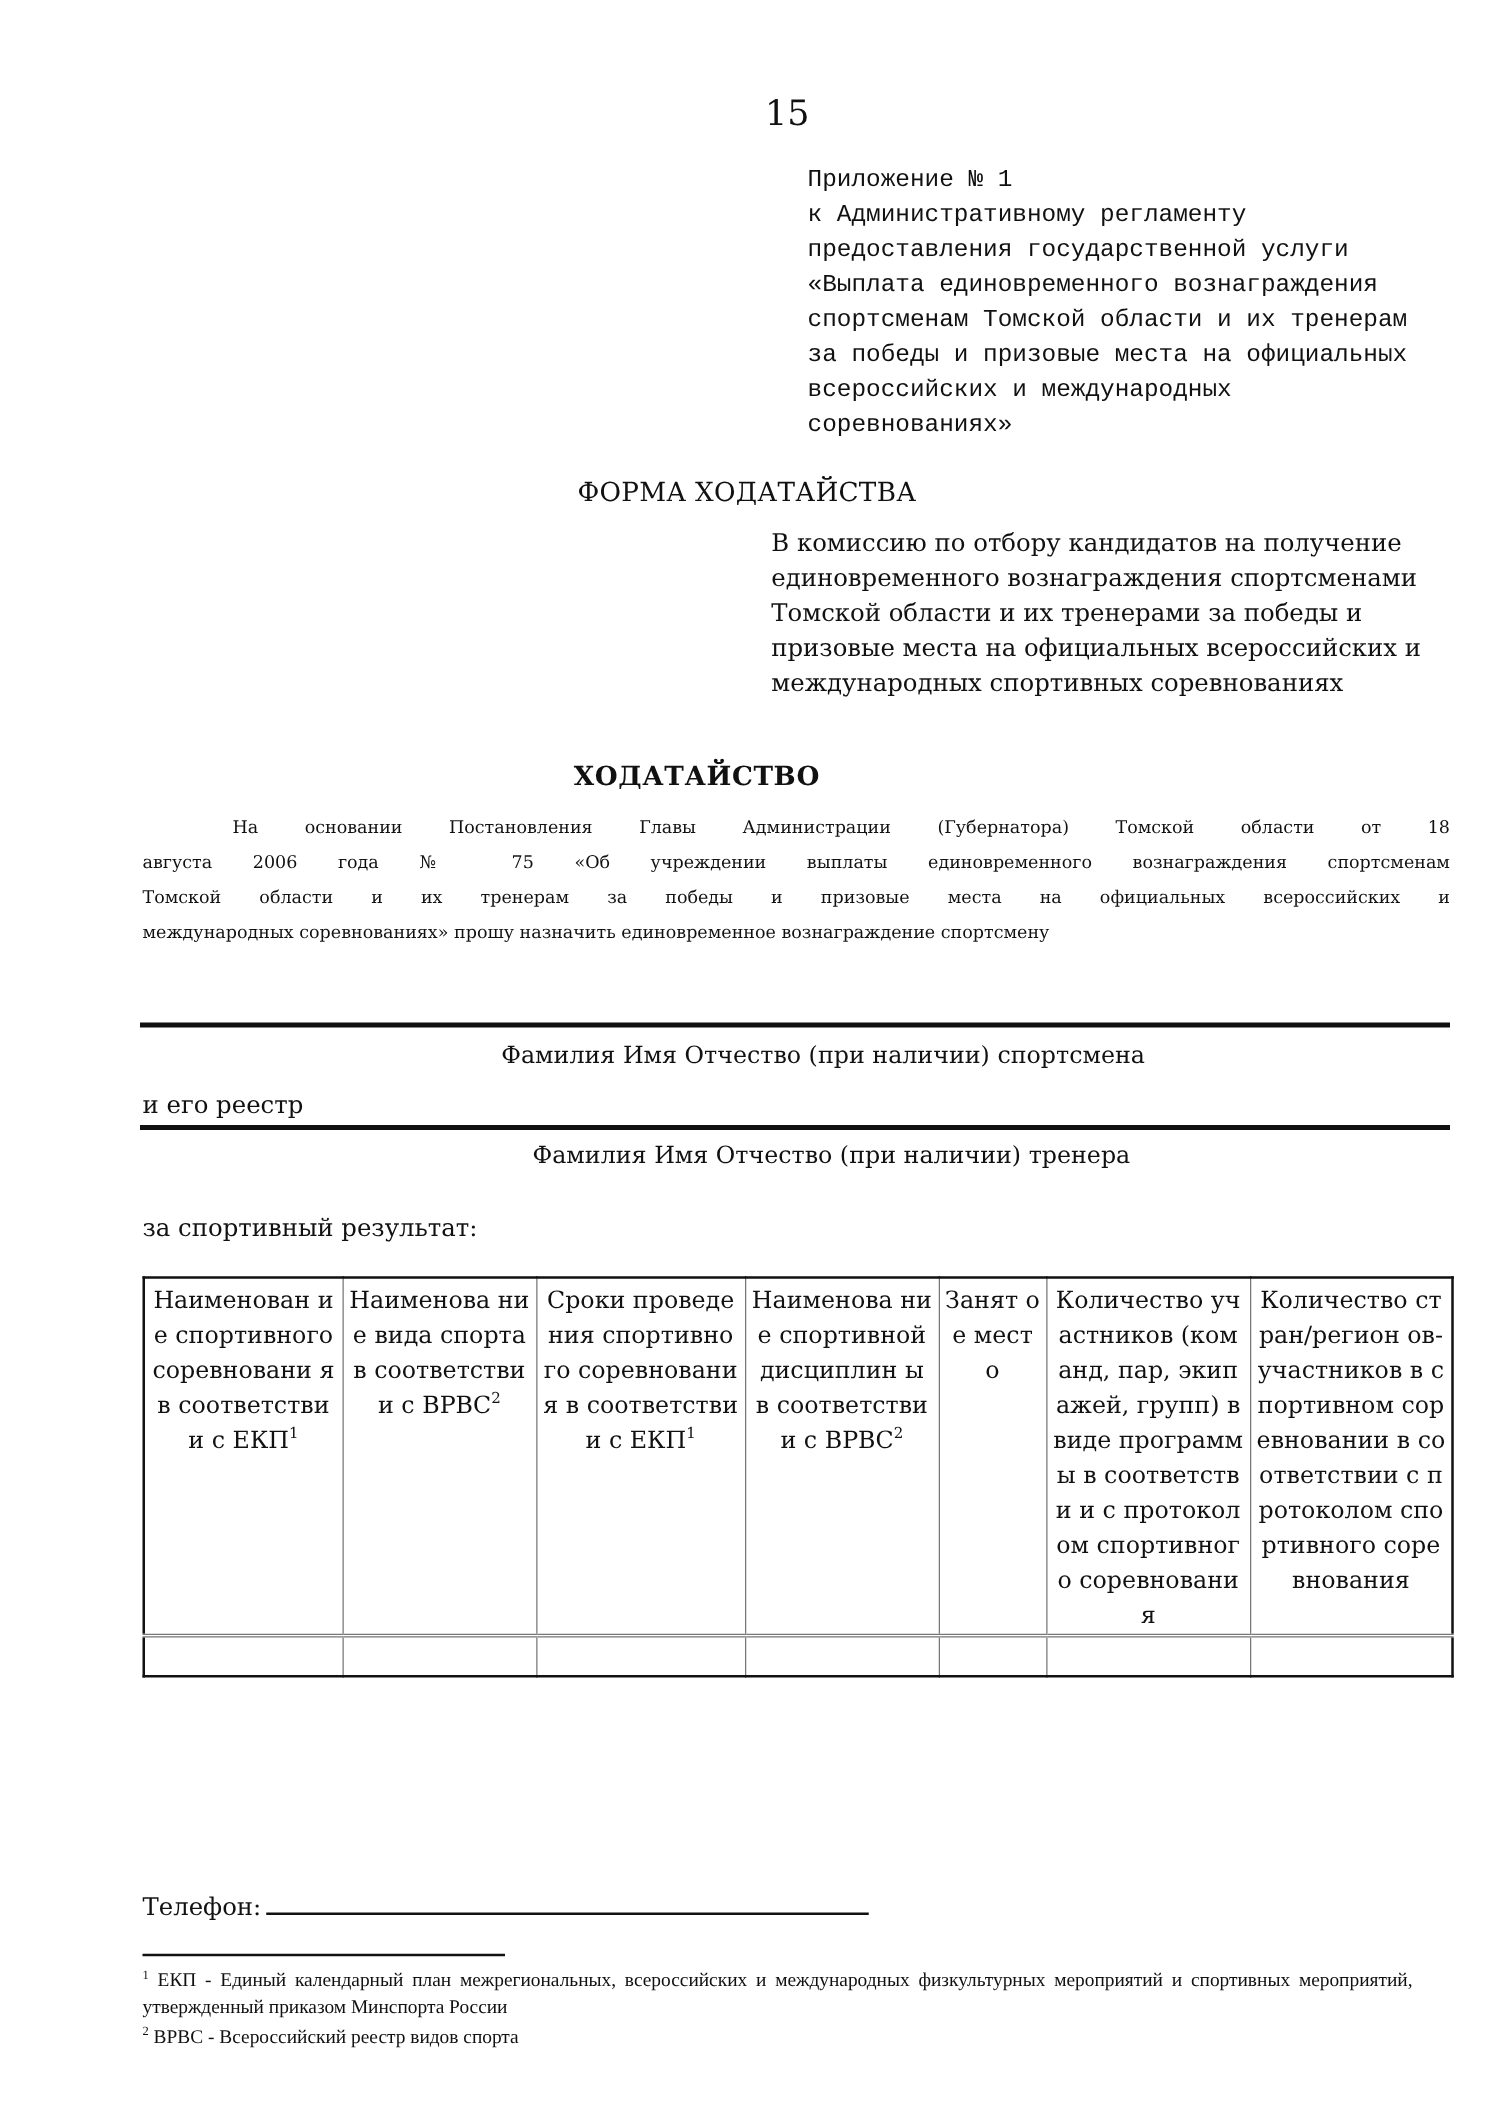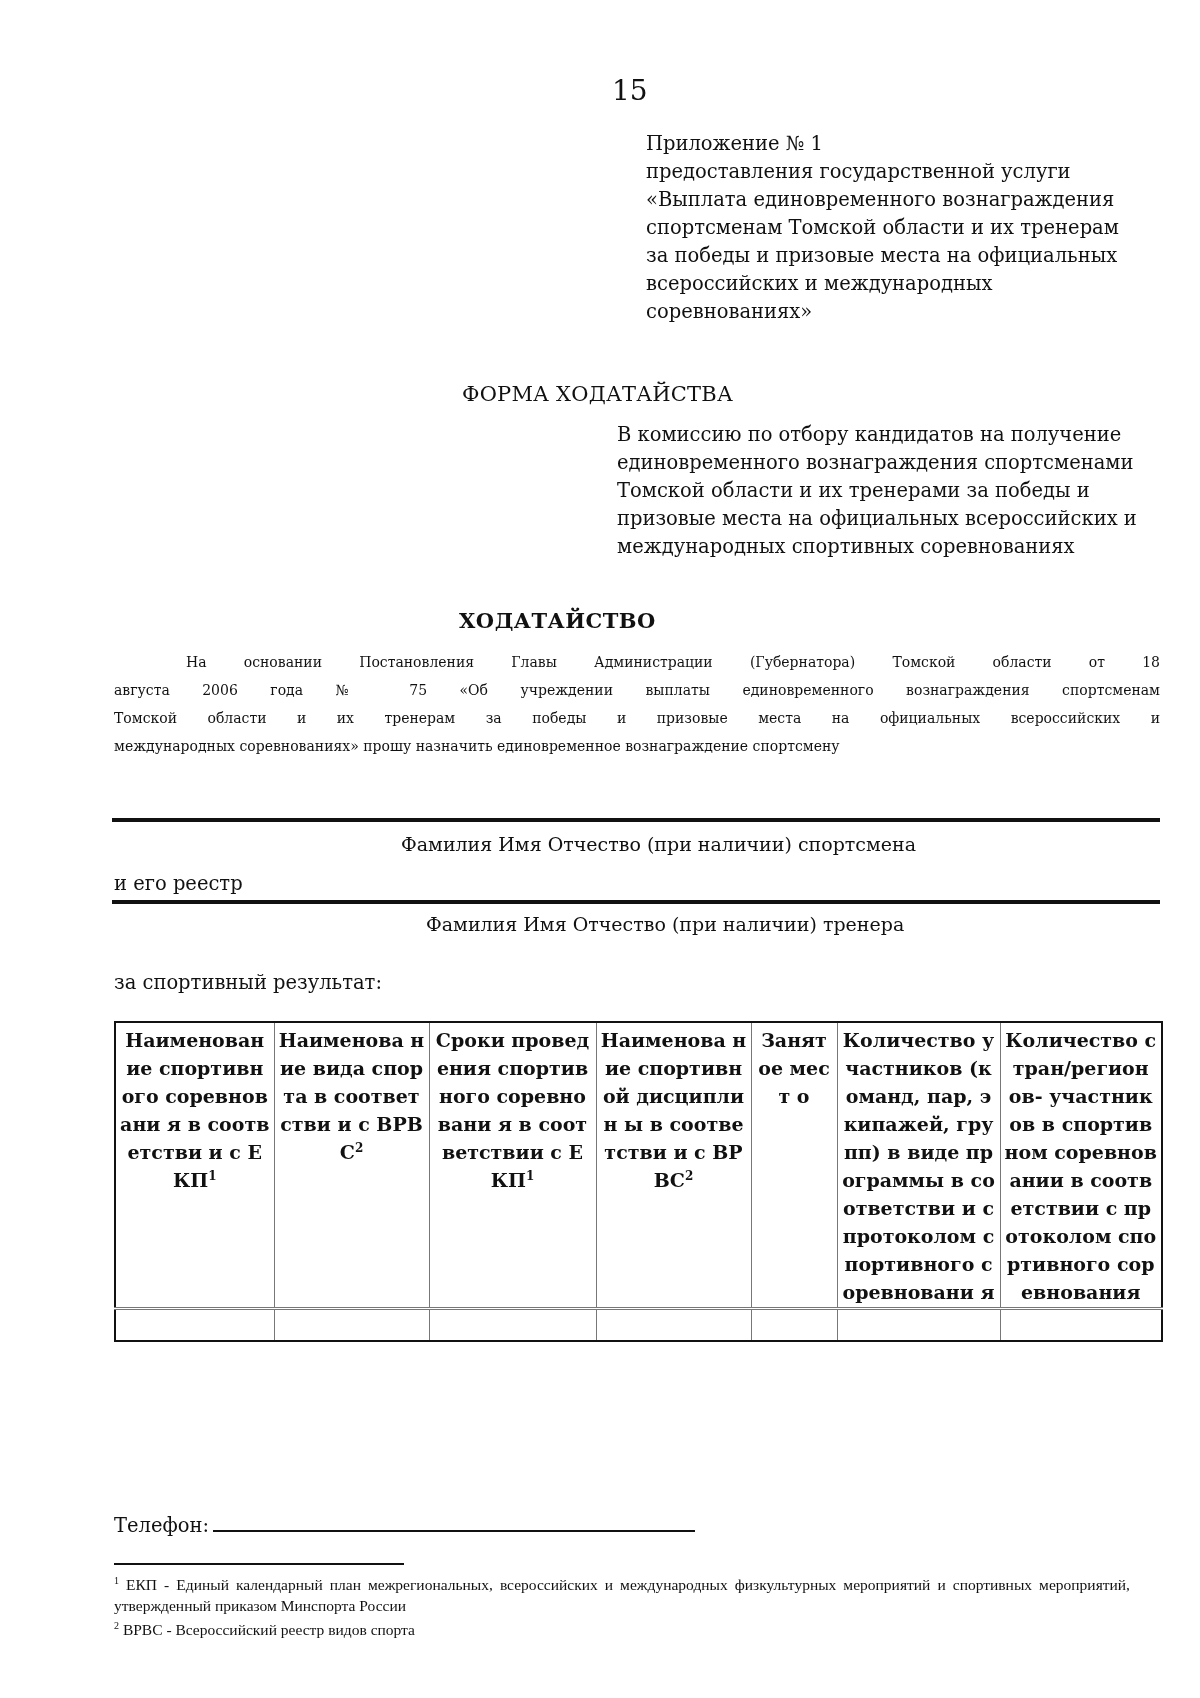--- a/index.html
+++ b/index.html
@@ -4,57 +4,58 @@
 <style>
   html, body { margin: 0; padding: 0; background: #ffffff; }
   body {
     width: 1200px; height: 1698px; position: relative; overflow: hidden;
     font-family: "DejaVu Serif", "Liberation Serif", serif;
     color: #111111;
   }
   .abs { position: absolute; }
   .page-number { left: 612px; top: 74px; font-size: 28px; }
   .appendix { left: 646px; top: 130px; font-size: 19.5px; line-height: 28px; }
-  .appendix div { white-space: nowrap; }
+  .appendix div { white-space: nowrap; font-family: Liberation Mono, monospace; }
   .form-title { left: 462px; top: 382px; font-size: 21px; letter-spacing: 0.2px; }
   .addressee { left: 617px; top: 421px; font-size: 19.5px; line-height: 28px; }
   .addressee div { white-space: nowrap; }
   .doc-title { left: 0; width: 1280px; top: 608px; text-align: center; font-size: 21px; font-weight: bold; letter-spacing: 0.5px; }
   .body-text { left: 114px; top: 648px; width: 1046px; font-size: 14px; line-height: 28px; text-align: justify; }
   .body-text .line { display: block; white-space: nowrap; }
   .body-text .justify-line { display: block; text-align: justify; text-align-last: justify; }
   .fill-line { left: 112px; width: 1048px; height: 4px; background: #111; }
   .caption { font-size: 19px; white-space: nowrap; }
   .plain { font-size: 19.5px; white-space: nowrap; }
   table.result-table {
     position: absolute; left: 114px; top: 1021px; width: 1047px;
     border-collapse: collapse; font-size: 19px; line-height: 28px;
     table-layout: fixed;
   }
   table.result-table th {
-    border: 1.5px solid #777; font-weight: bold; vertical-align: top;
+    border: 1.5px solid #777; font-weight: normal; vertical-align: top;
     text-align: center; padding: 3px 4px 1px 4px; word-break: break-all;
   }
   table.result-table td { border: 1.5px solid #777; height: 28px; }
   table.result-table { border: 2px solid #111; }
   table.result-table tr.data-row td { border-top: 3px double #777; }
   sup { font-size: 12px; line-height: 0; }
   .phone-underline { display: inline-block; width: 482px; border-bottom: 2px solid #111; height: 20px; vertical-align: baseline; margin-left: 4px; }
   .footnote-rule { left: 114px; top: 1563px; width: 290px; height: 2px; background: #111; }
   .footnotes { left: 114px; top: 1574px; width: 1016px; font-family: "Liberation Serif", serif; font-size: 15.5px; line-height: 21px; }
   .footnotes .fn1 { text-align: justify; text-align-last: left; }
   .footnotes sup { font-size: 10px; }
 </style>
 </head>
 <body>
 
 <div class="abs page-number">15</div>
 
 <div class="abs appendix">
   <div>Приложение № 1</div>
+  <div>к Административному регламенту</div>
   <div>предоставления государственной услуги</div>
   <div>«Выплата единовременного вознаграждения</div>
   <div>спортсменам Томской области и их тренерам</div>
   <div>за победы и призовые места на официальных</div>
   <div>всероссийских и международных</div>
   <div>соревнованиях»</div>
 </div>
 
 <div class="abs form-title">ФОРМА ХОДАТАЙСТВА</div>
 

